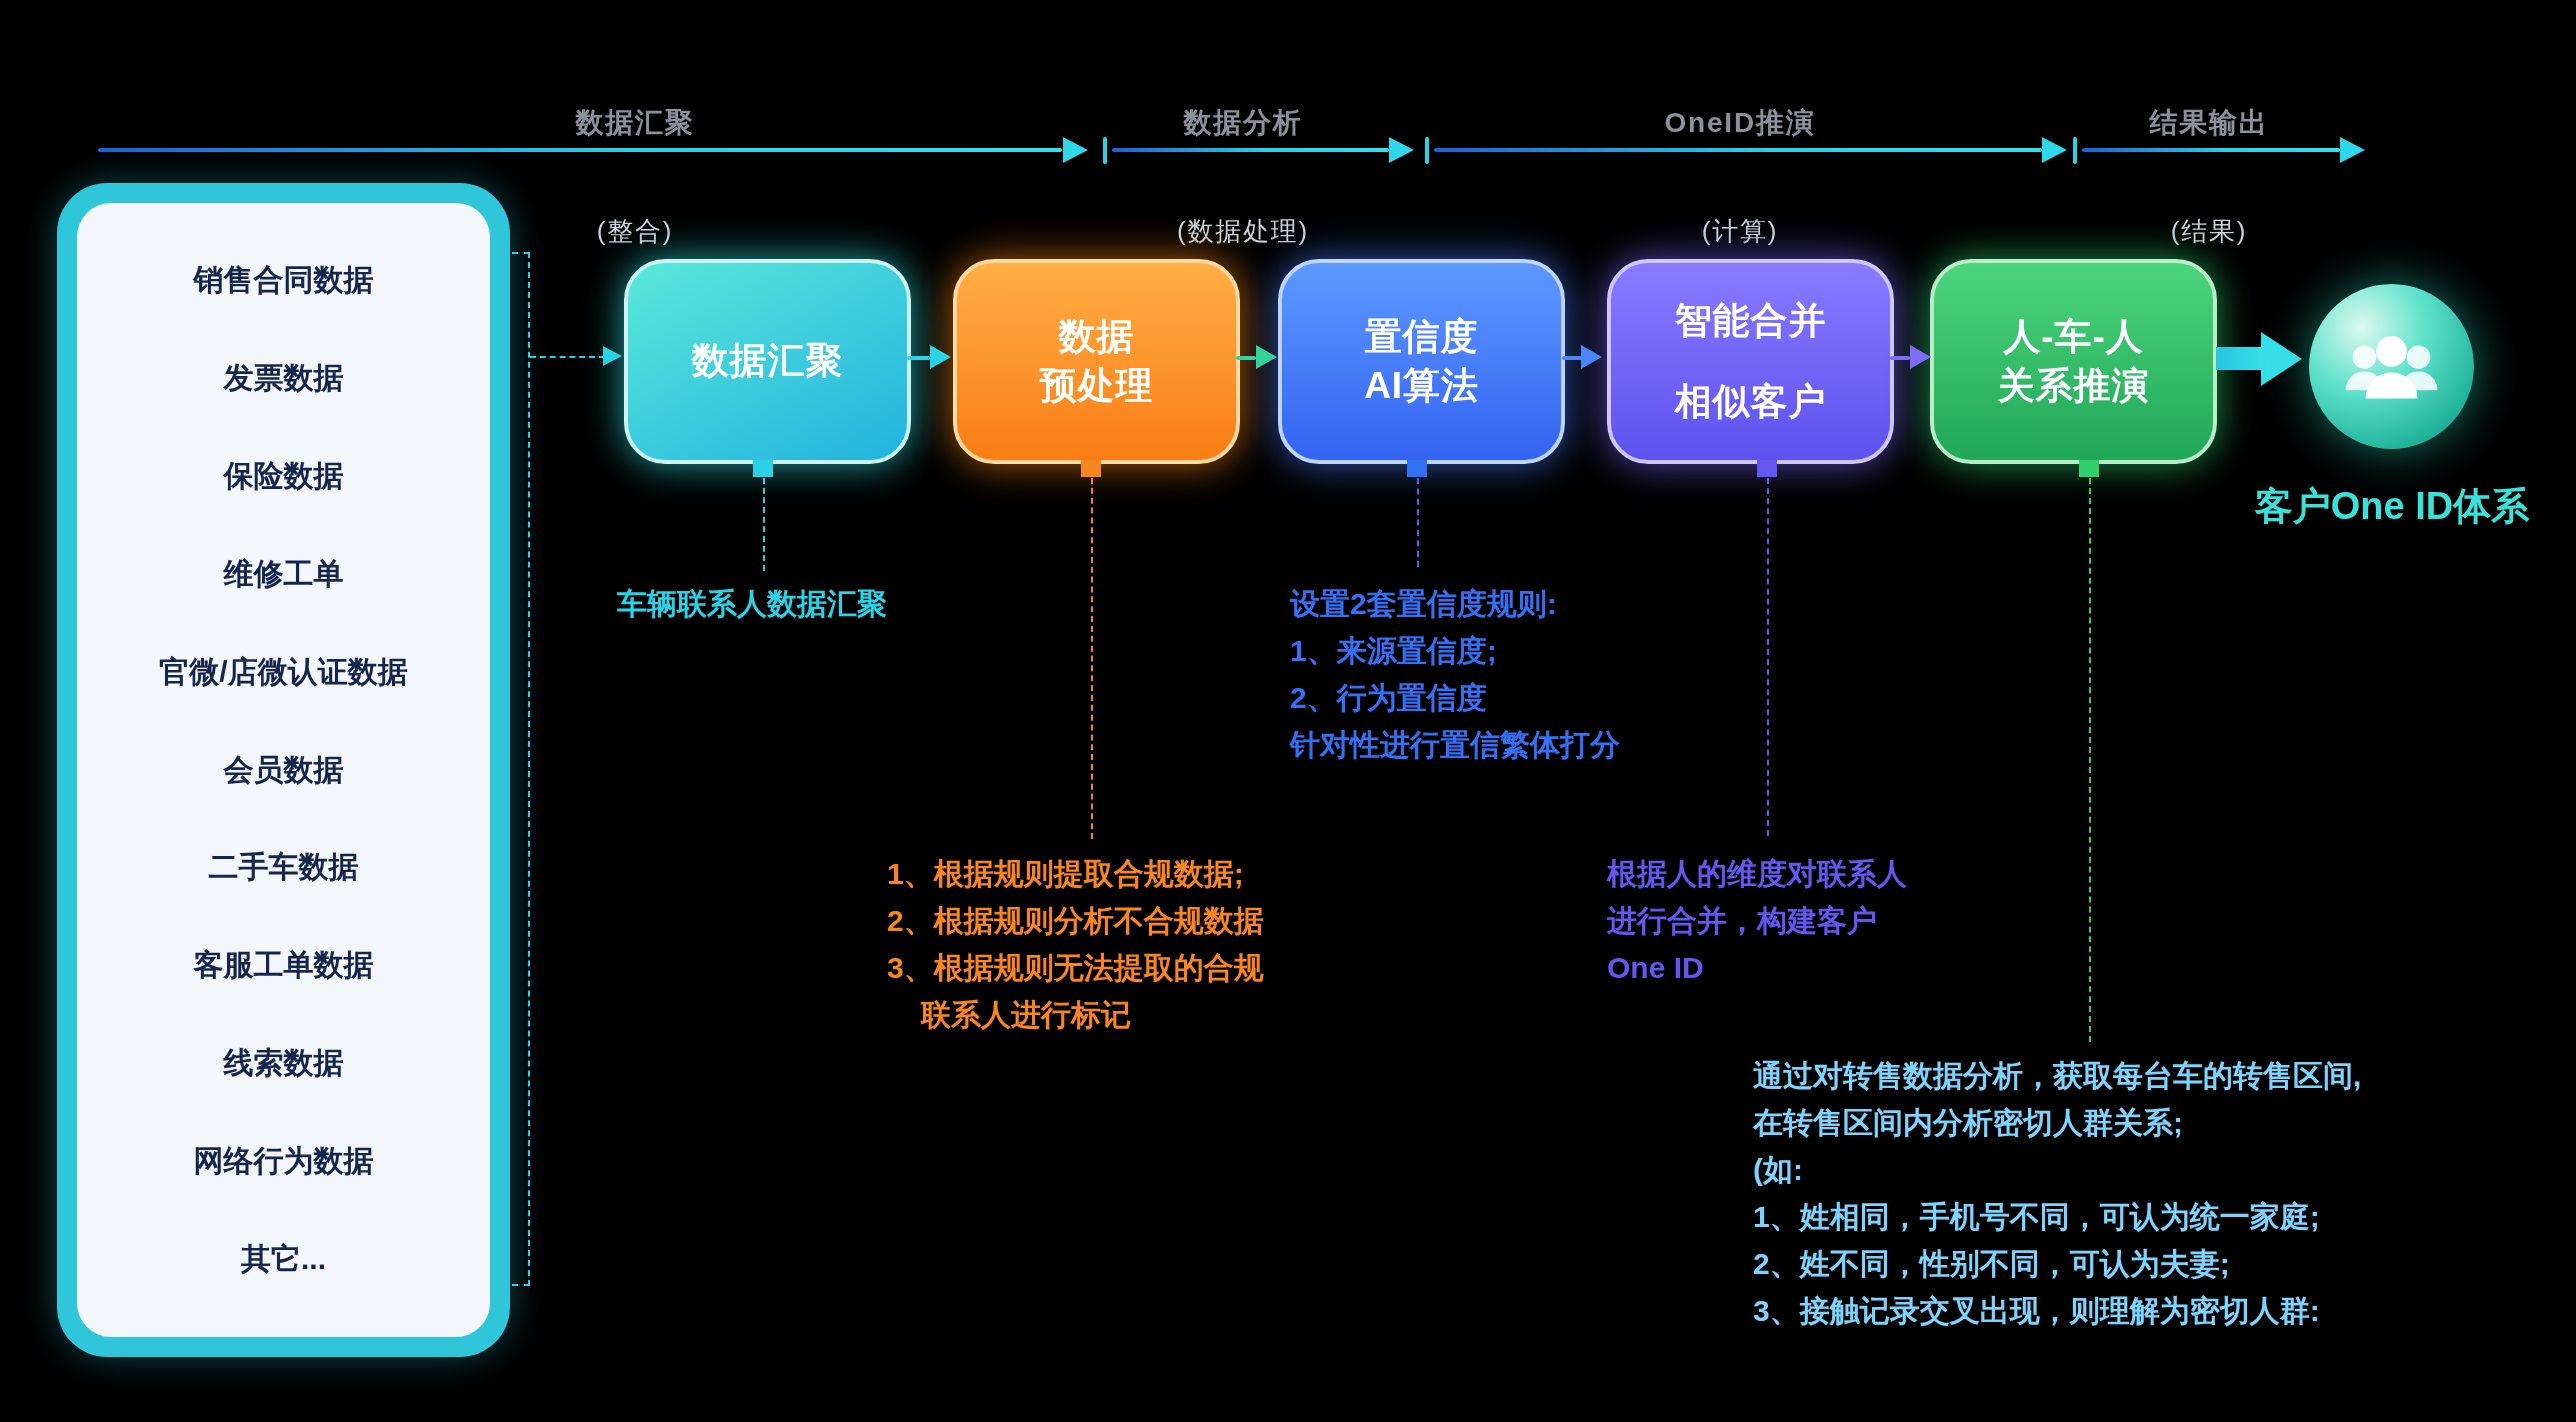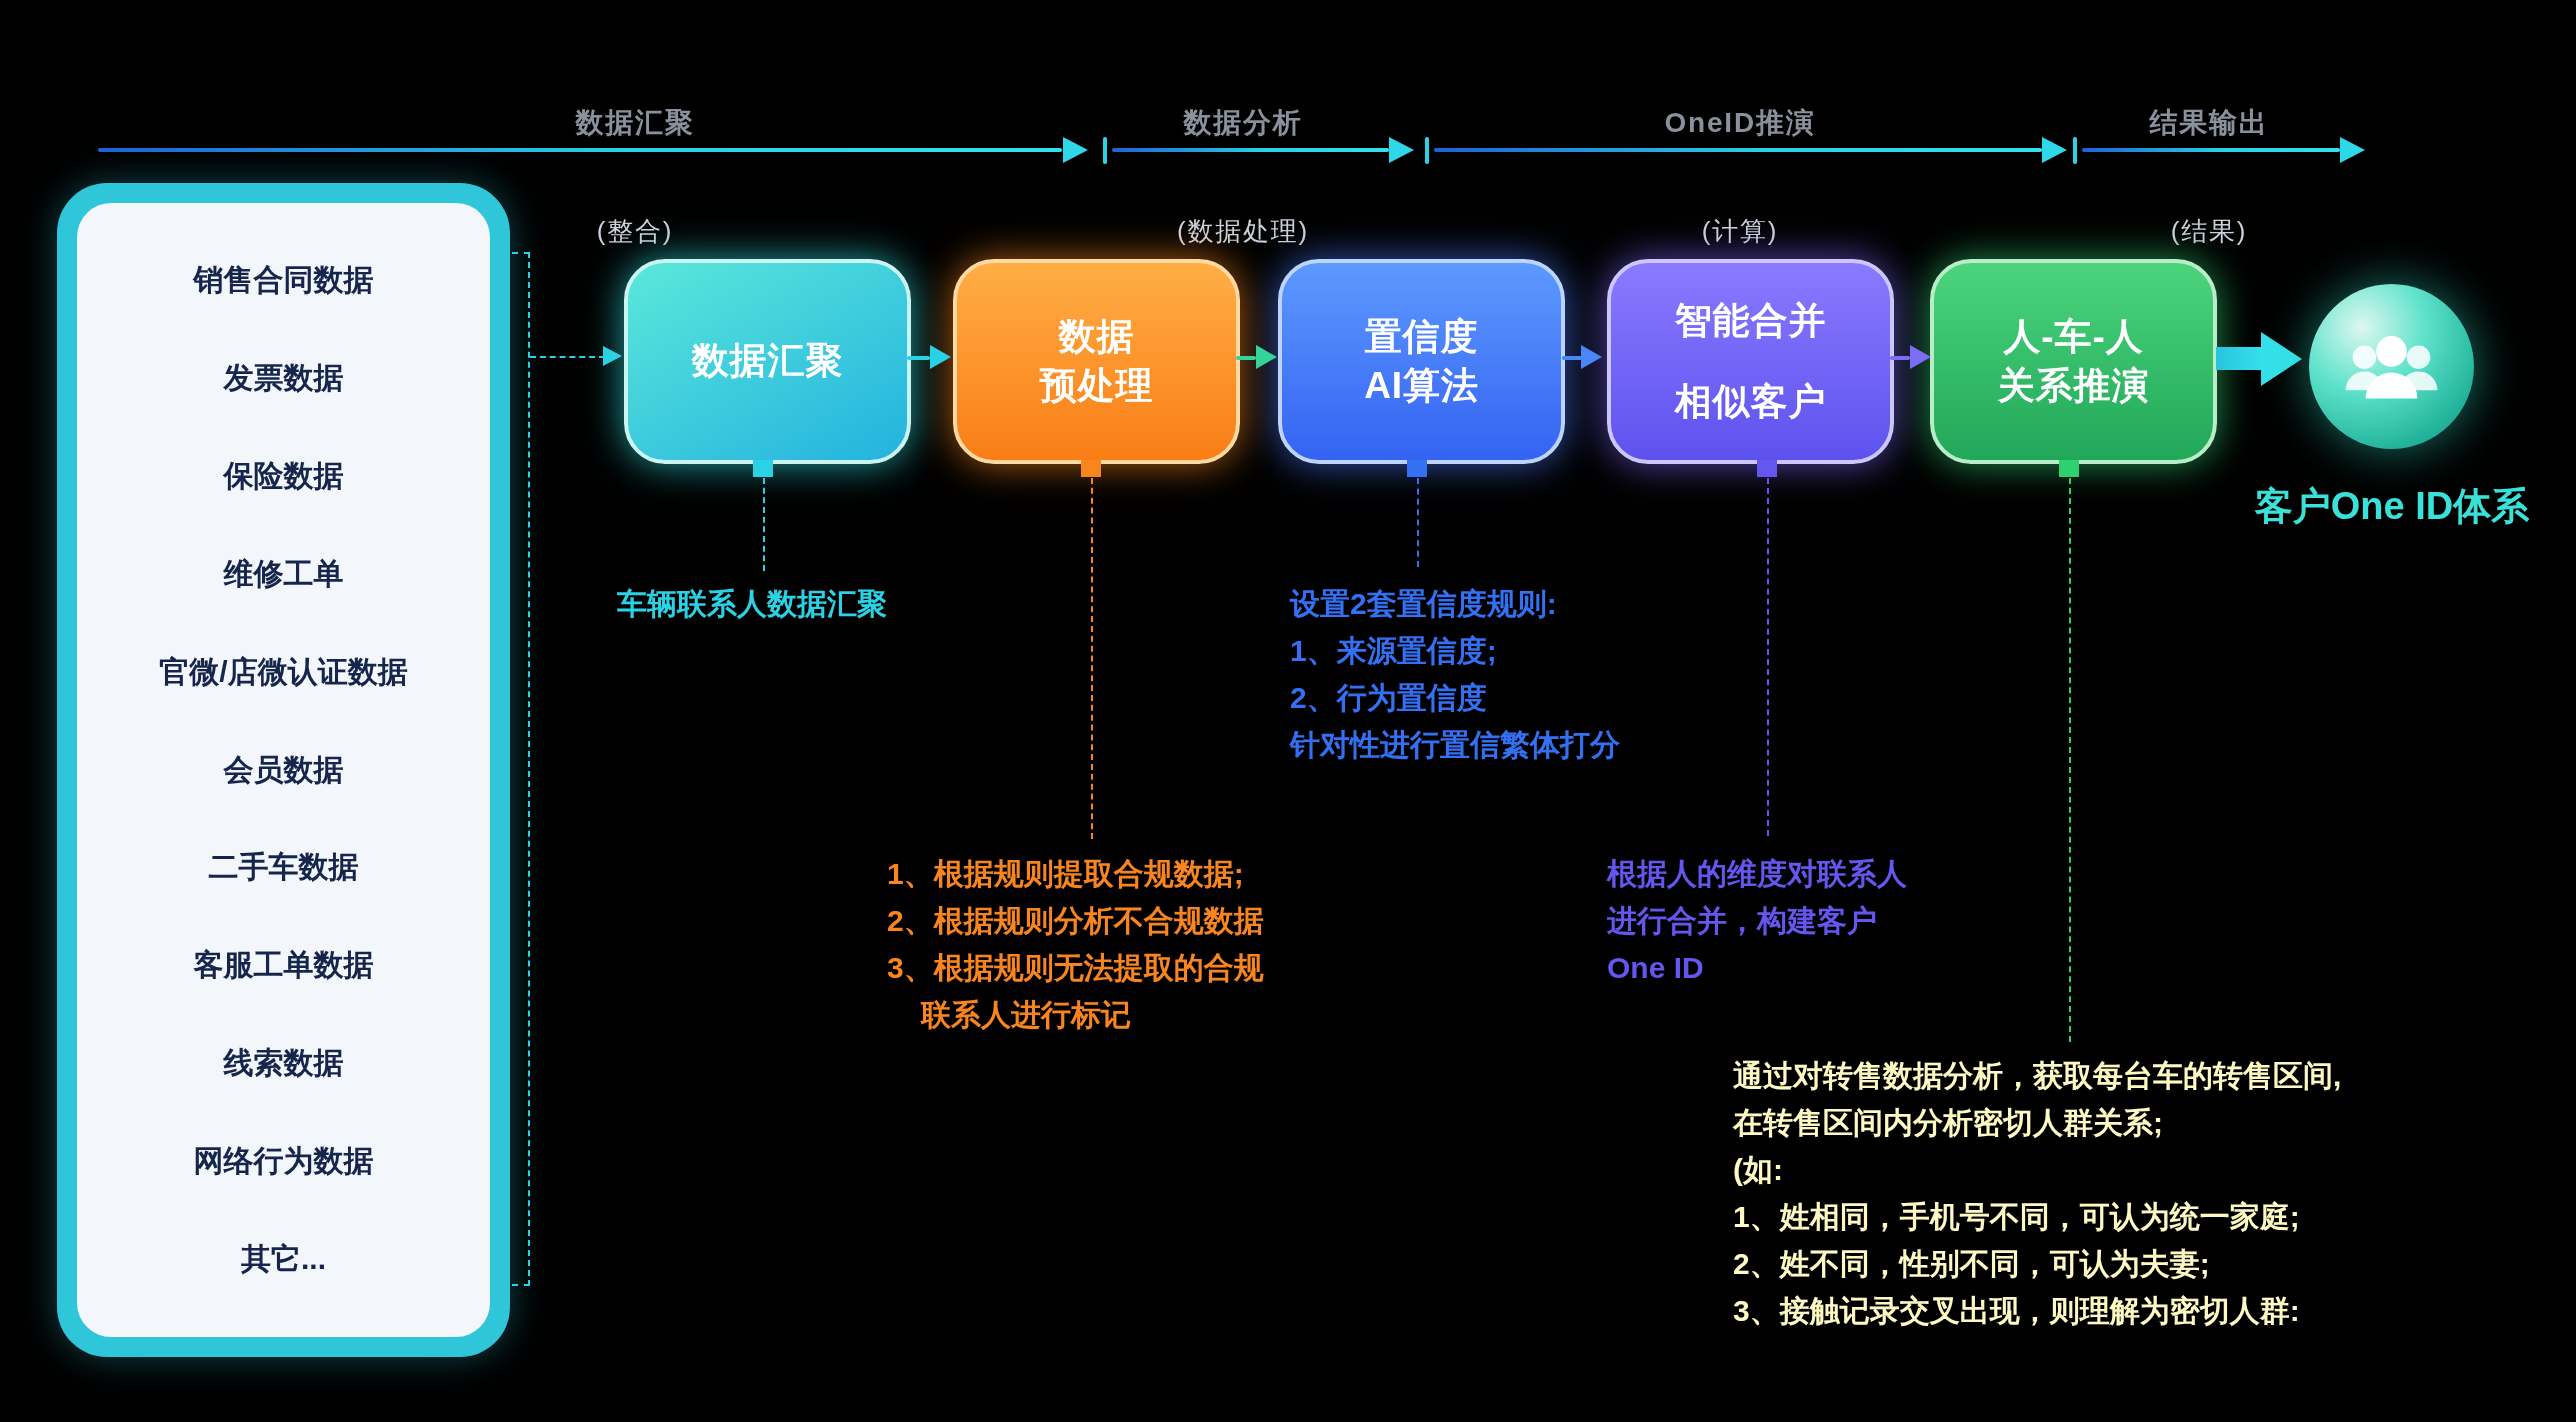--- a/index.html
+++ b/index.html
@@ -63,21 +63,21 @@
   
   .up-head{position:absolute;top:460px;width:0;height:0;
     border-left:10.7px solid transparent;border-right:10.7px solid transparent;border-bottom:17px solid;}
   .dash-v{position:absolute;top:478px;border-left:2.7px dashed;}
   
   .ann{position:absolute;font-size:30px;font-weight:700;line-height:47px;white-space:nowrap;}
   .c-cyan{color:#2bd1e4;border-color:#2bd1e4;}
   .c-orange{color:#f9851f;border-color:#f9851f;}
   .c-blue{color:#3470f4;border-color:#3470f4;}
   .c-purple{color:#6456ee;border-color:#6456ee;margin-left:21px;}
-  .c-green{color:#fef9c3;border-color:#2fd06e;}
+  .c-green{color:#7dd3fc;border-color:#2fd06e;margin-left:20px;}
   .indent{padding-left:34px;}
 </style>
 </head>
 <body>
 
 <div class="canvas">
 
   <div class="phase-label" style="left:501px;">数据汇聚</div>
   <div class="phase-line" style="left:98px;width:964px;"></div>
   <div class="phase-head" style="left:1063px;"></div>

